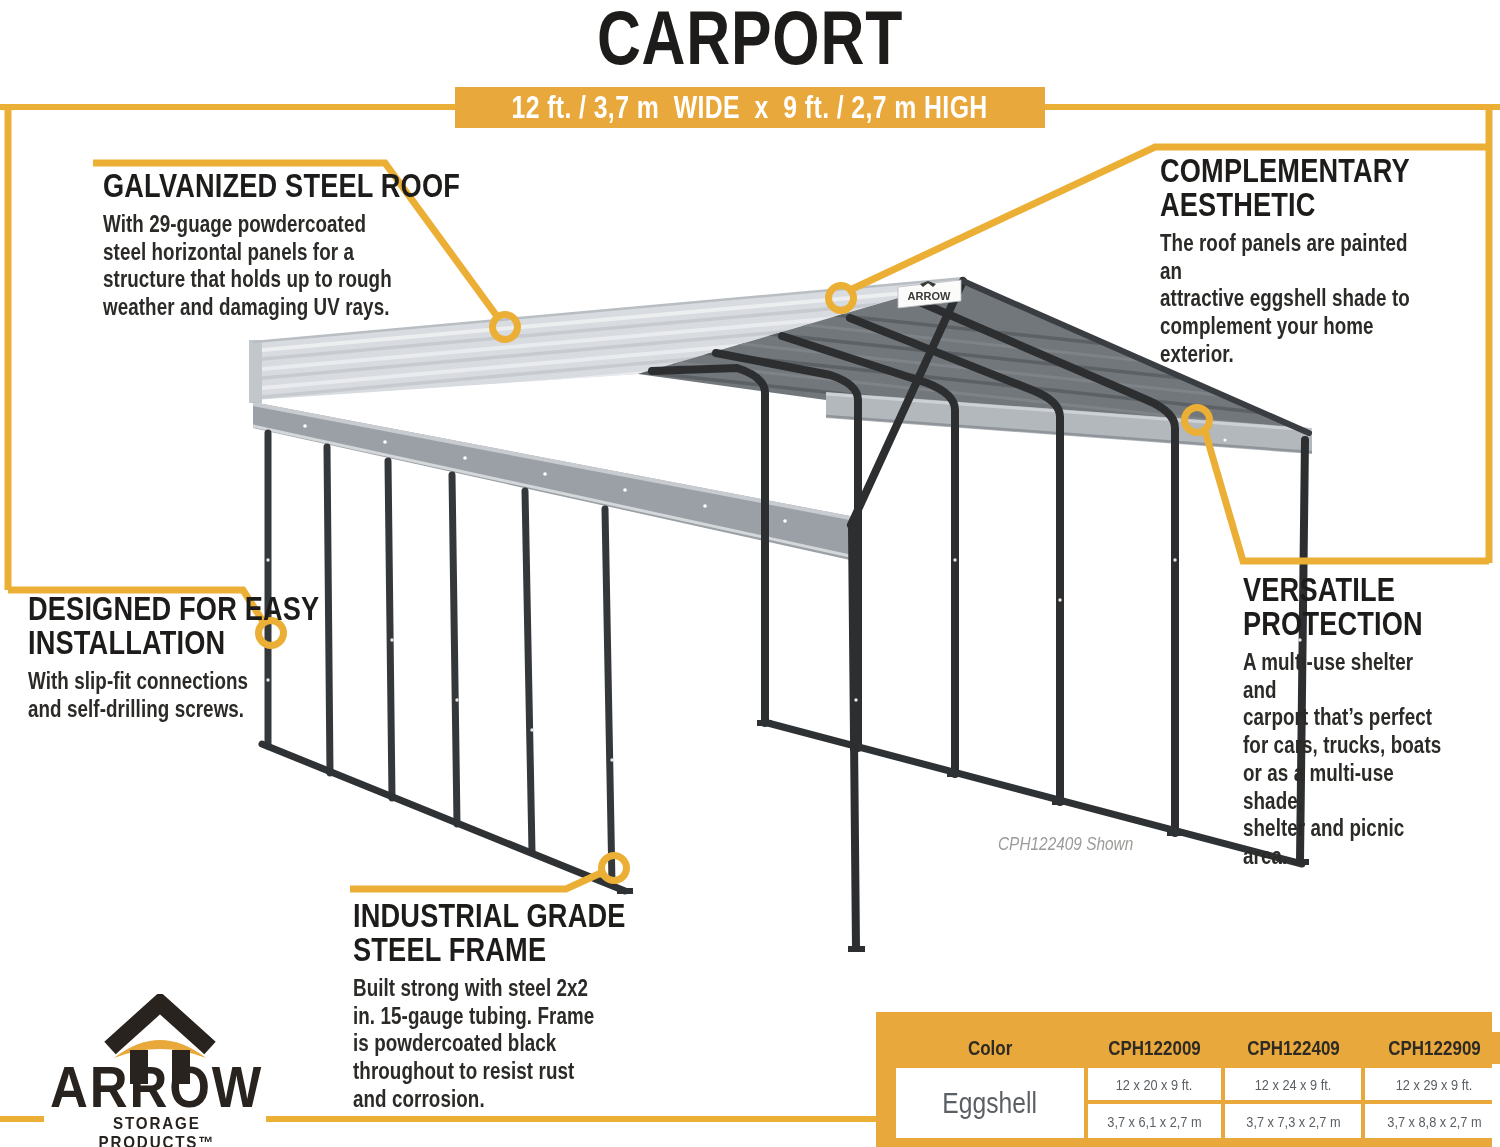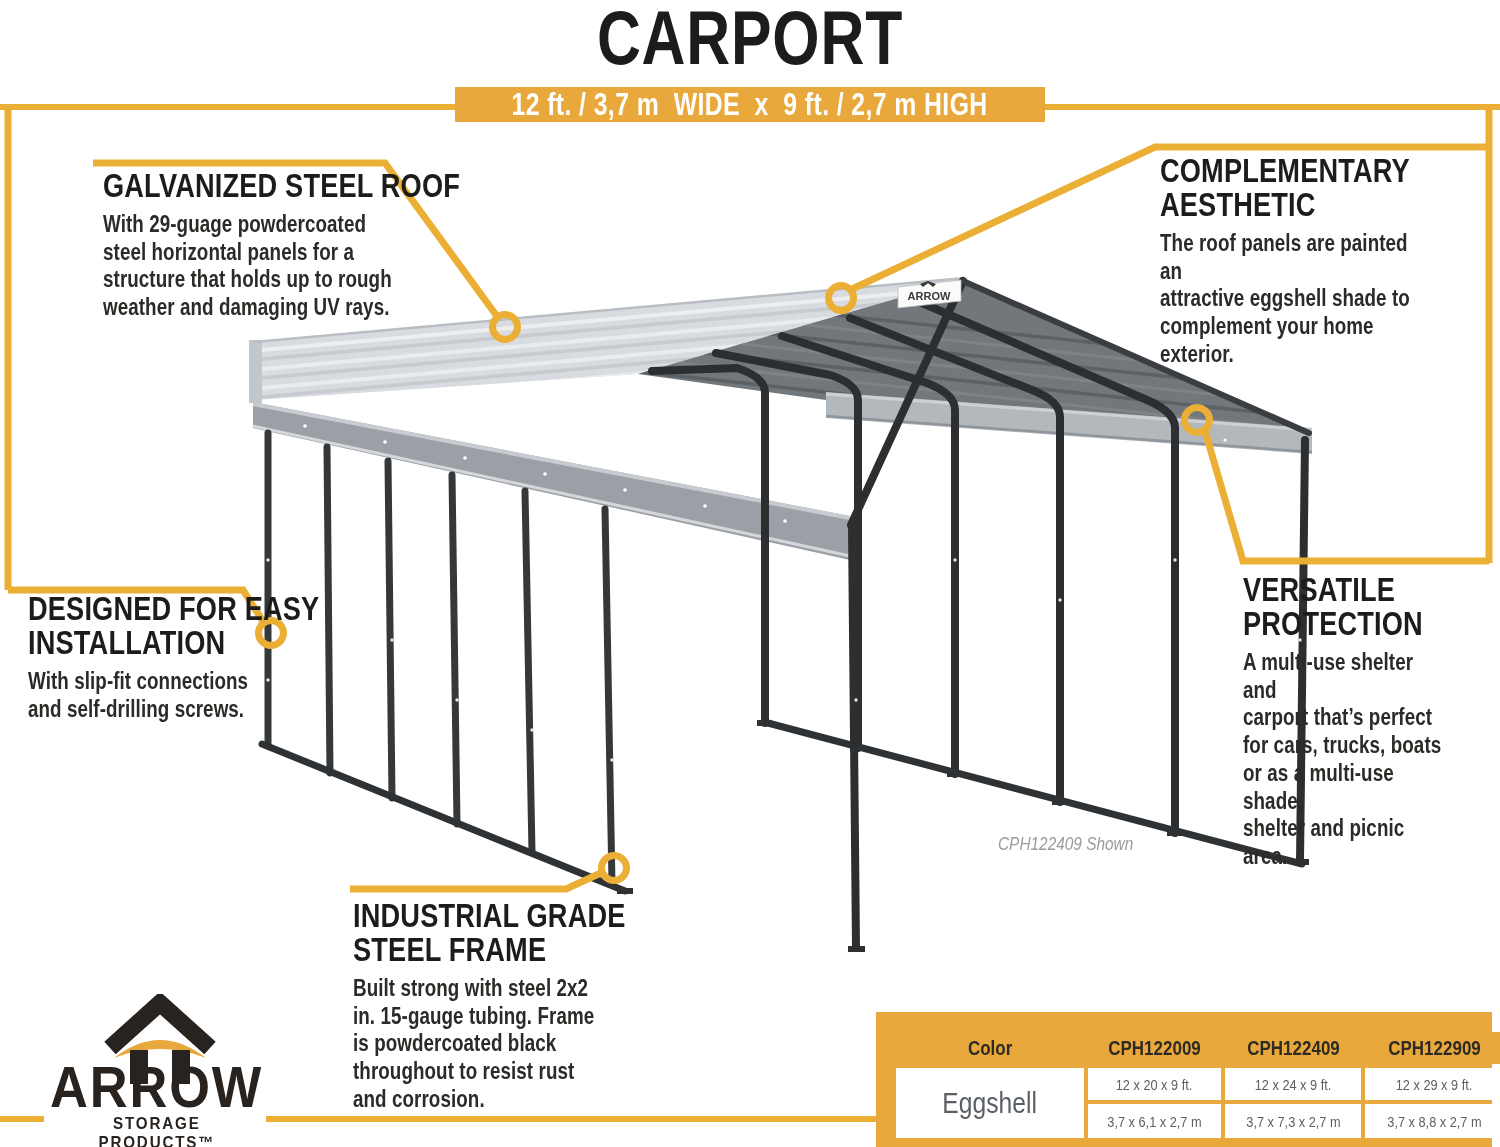--- a/index.html
+++ b/index.html
@@ -13,21 +13,21 @@
   .txt-layer { z-index:2; }
 
   
   #page-title {
     left:0; right:0; top:0; text-align:center;
     font-size:76px; font-weight:bold; font-stretch:condensed;
     color:#1d1c1a; letter-spacing:1px;
     transform:scaleX(0.80); transform-origin:center top; line-height:1.0;
   }
   #banner {
-    left:455px; top:87px; width:590px; height:35px;
+    left:455px; top:87px; width:590px; height:41px;
     background:#E9A83B; display:flex; align-items:center; justify-content:center;
   }
   #banner span {
     color:#ffffff; font-weight:bold; font-size:31px; font-stretch:condensed;
     white-space:pre; transform:scaleX(0.80); transform-origin:center center;
     letter-spacing:0.5px;
   }
 
   
   .callout { transform:scaleX(0.80); transform-origin:left top; }

